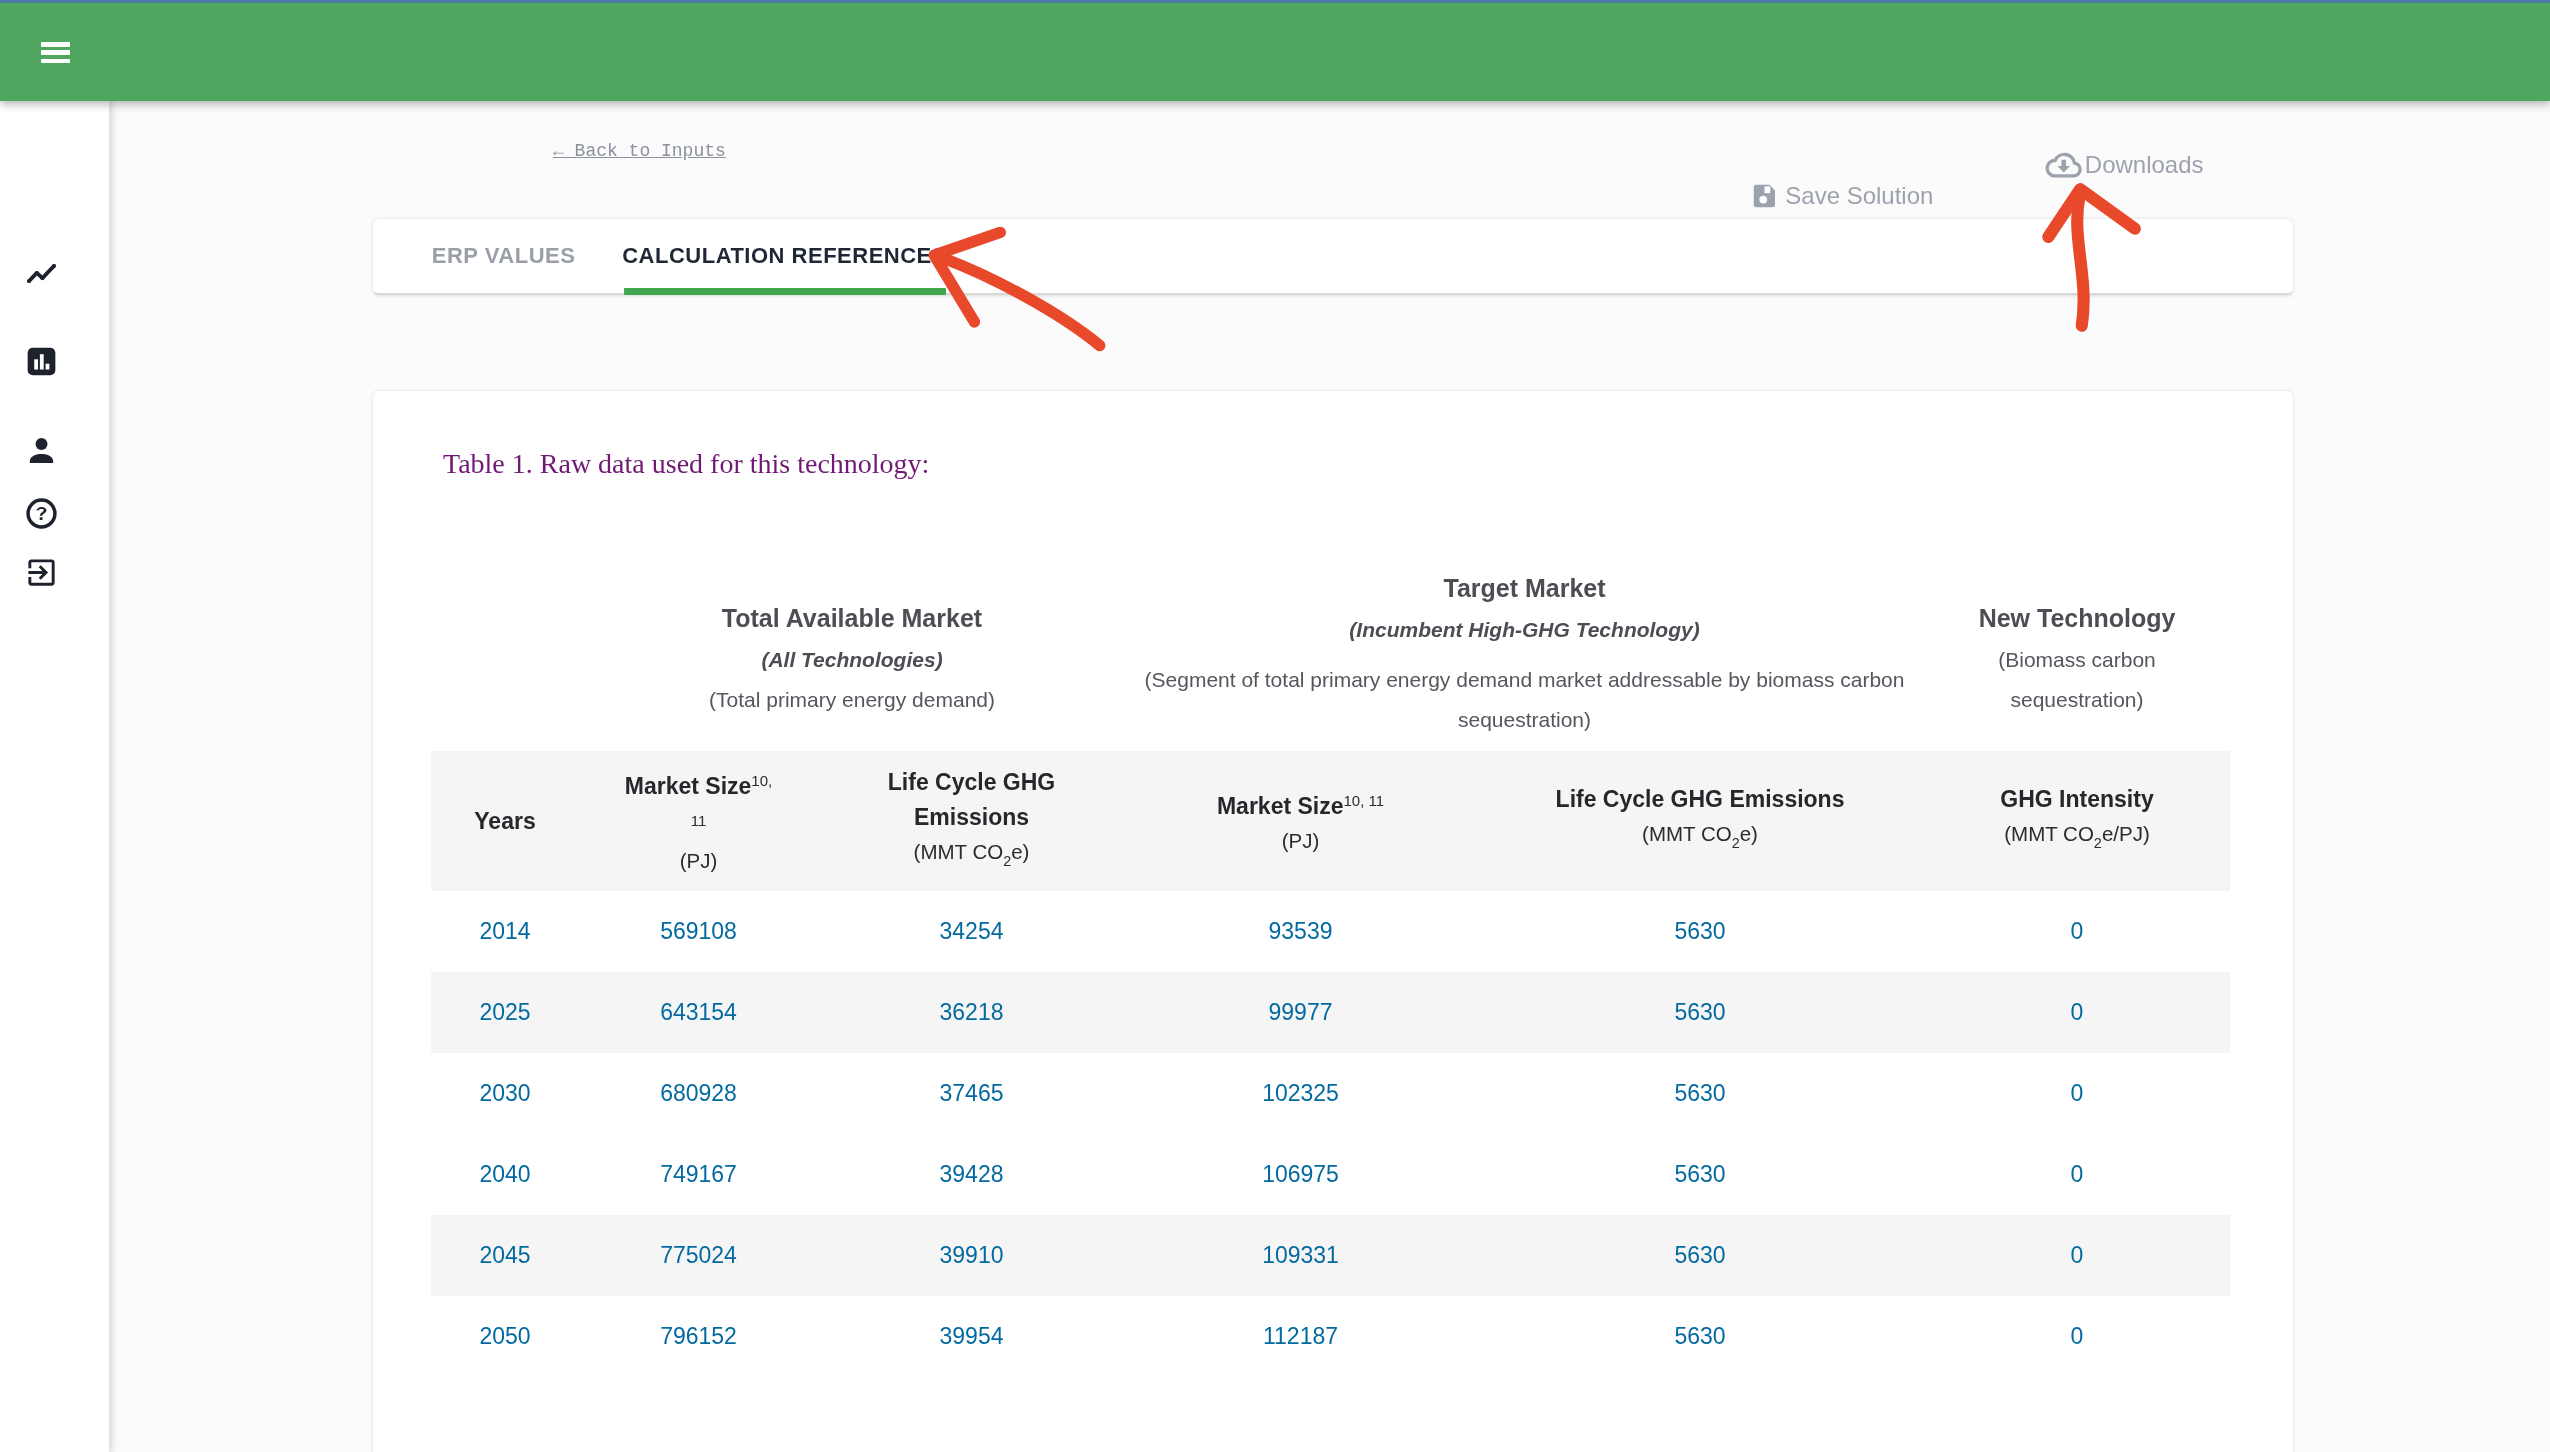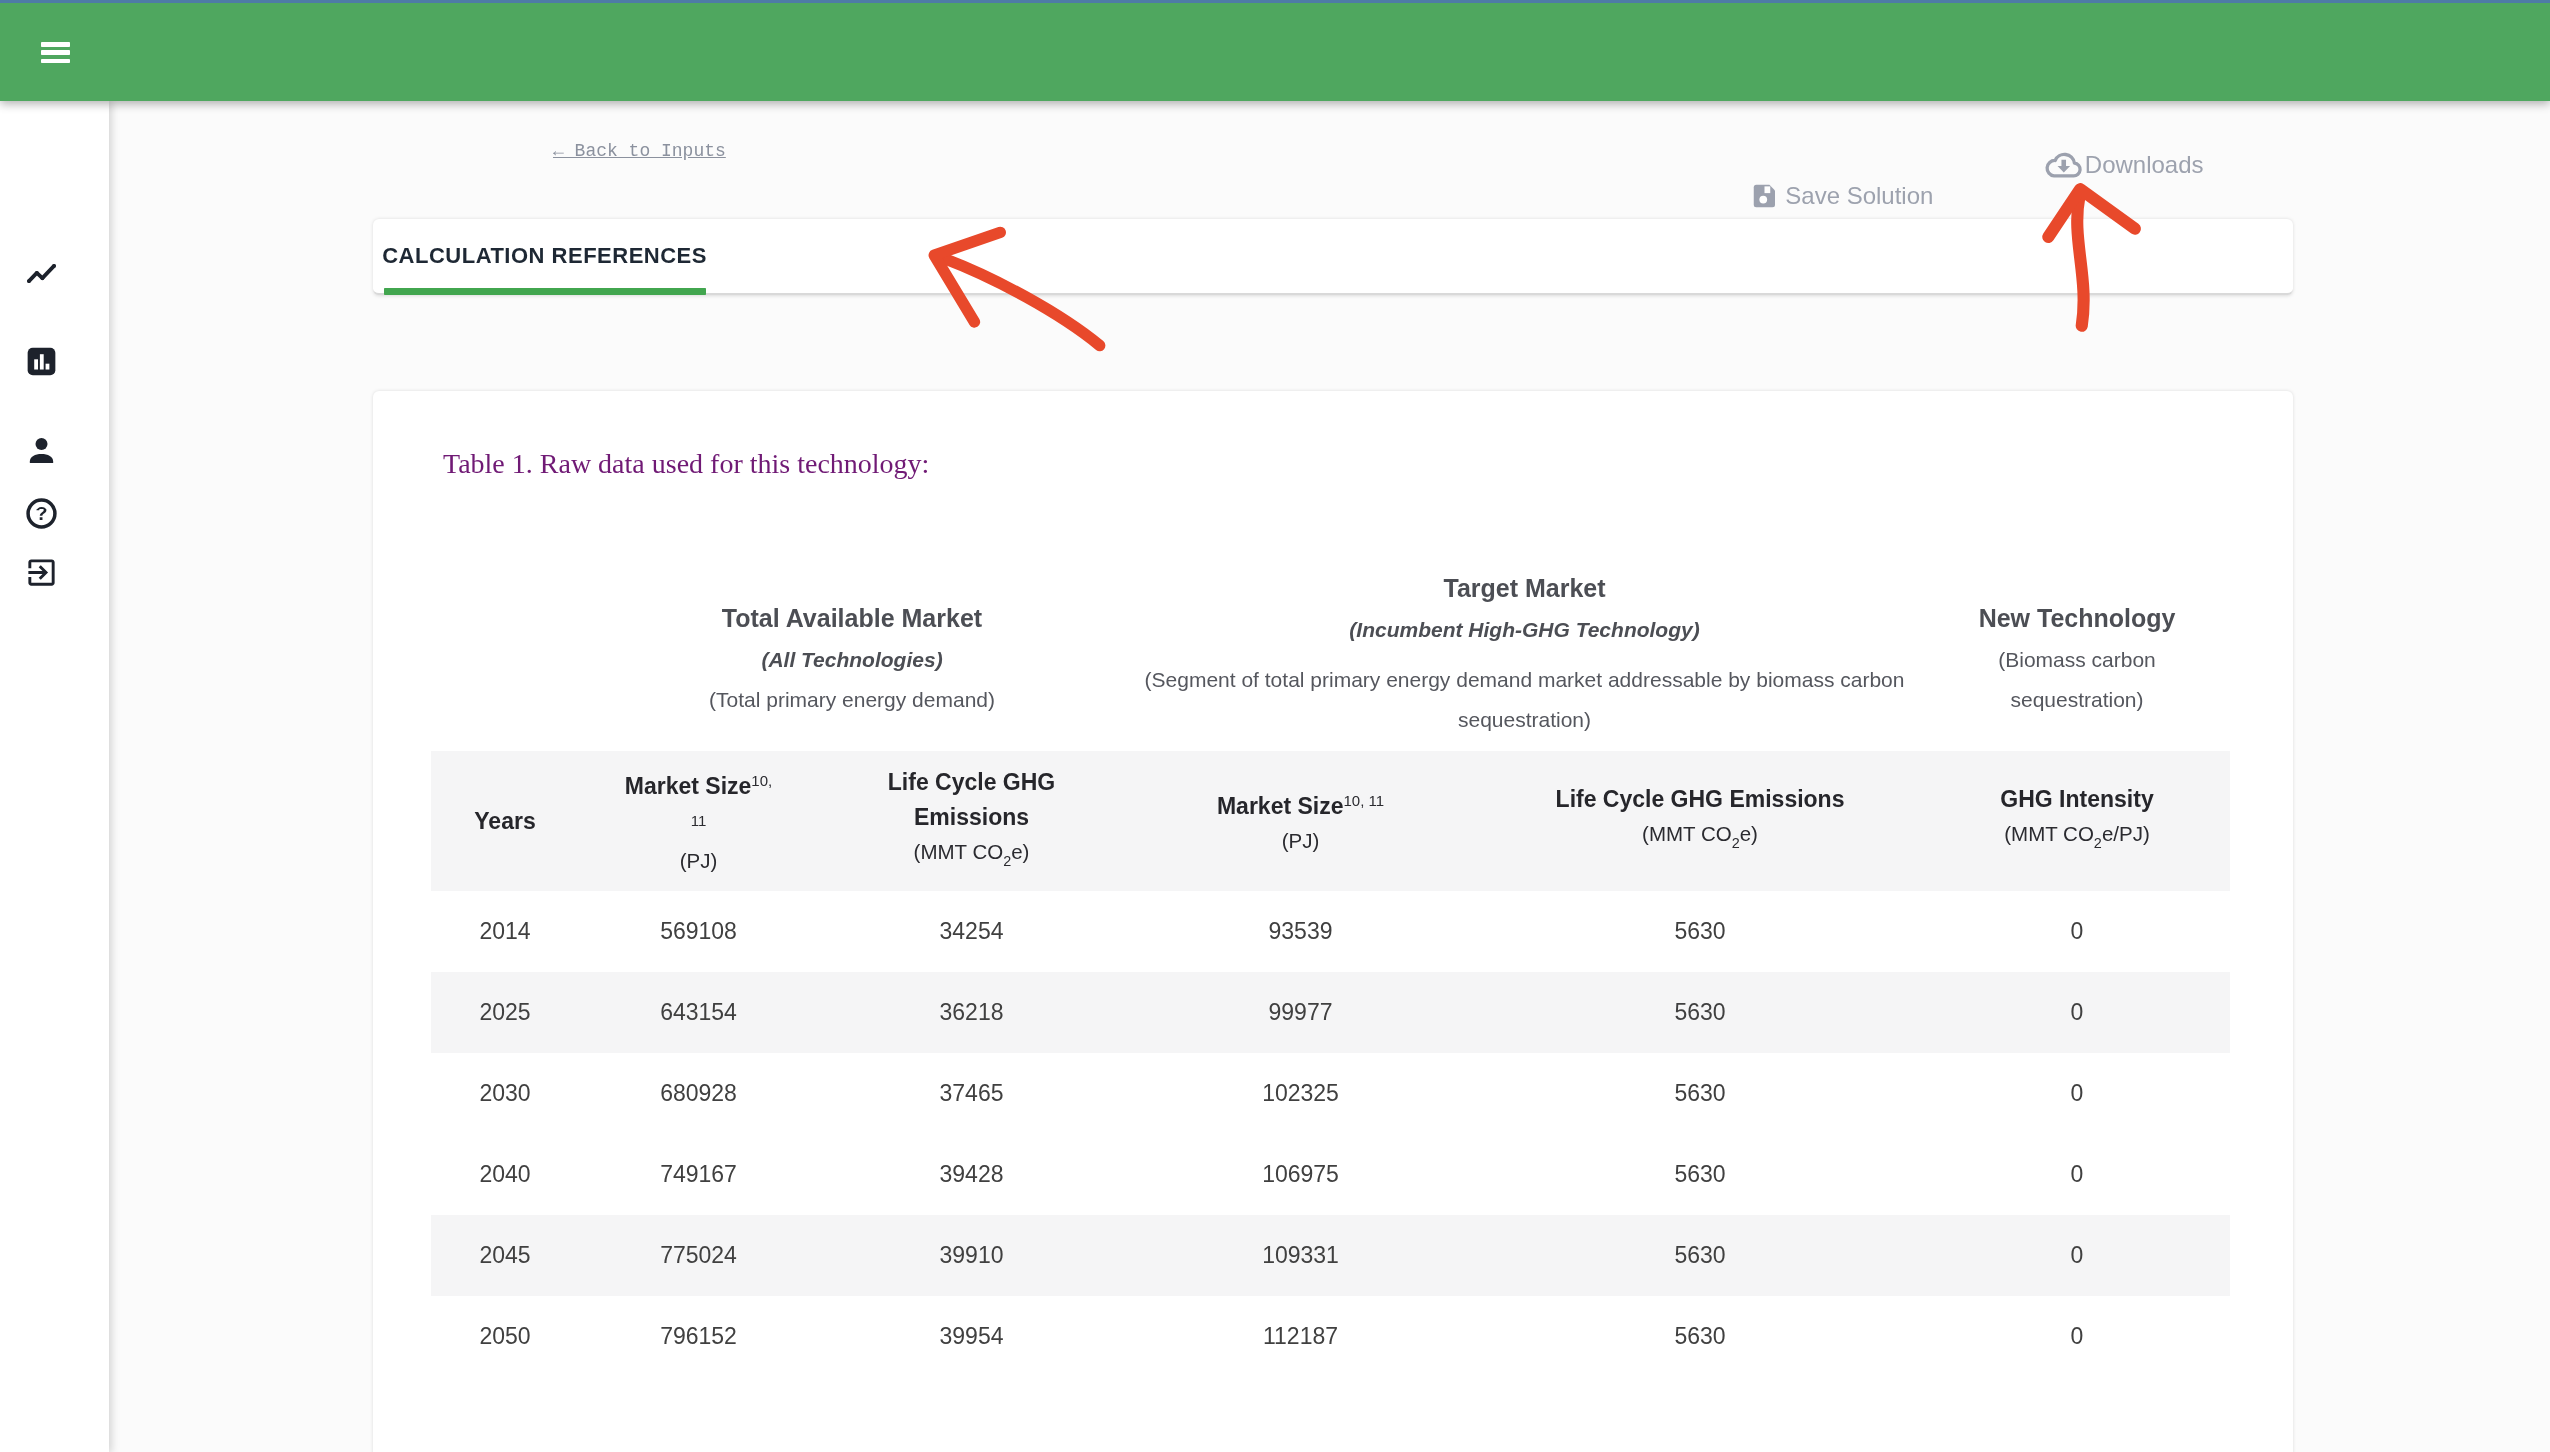--- a/index.html
+++ b/index.html
@@ -51,21 +51,21 @@
   .g-sub{font-size:21px;font-weight:700;font-style:italic;color:#4c4e54;line-height:40px;}
   .g-desc{font-size:21px;color:#55575e;line-height:40px;}
   th.g1 .g-desc{max-width:767px;margin:10px auto;}
   th.g2 .g-desc{max-width:228px;margin:0 auto;}
   tr.head-row th{background:#f5f5f6;height:140px;vertical-align:middle;text-align:center;}
   .hl{font-size:20.5px;color:#2b2b30;line-height:34px;}
   .hl .b{font-size:23px;font-weight:700;color:#26262b;}
   .hl .s{font-size:20.5px;}
   .hl .sup{font-size:15px;vertical-align:8.3px;}
   .hl .sub{font-size:14.4px;vertical-align:-6.8px;}
-  tbody.body-rows td{height:81px;text-align:center;font-size:23px;color:#404040;}
+  tbody.body-rows td{height:81px;text-align:center;font-size:23px;color:#0369a1;}
   tbody.body-rows tr.alt{background:#f5f5f6;}
   
   .overlay{position:absolute;left:0;top:0;width:2550px;height:1453px;z-index:60;pointer-events:none;}
 </style>
 </head>
 <body>
 
 <div class="top-strip" style="background: rgb(78, 123, 166);"></div>
 <div class="topbar" style="background: rgb(79, 167, 95);">
   <div class="hamburger">
@@ -126,20 +126,23 @@
 <div class="action-btn btn-downloads">
   <svg class="a-icon" width="41" height="30" viewBox="0 0 26 19">
     <path d="M7 16.4h12.3a4.1 4.1 0 0 0 .6-8.17 6.4 6.4 0 0 0-12.2-1.6A4.9 4.9 0 0 0 7 16.4z" fill="none" stroke="#9ca1ae" stroke-width="2.1" stroke-linejoin="round"></path>
     <path d="M11.7 6.2h2.9v4h2.6l-4 4.1-4-4.1h2.5z" fill="#9ca1ae"></path>
   </svg>
   <span>Downloads</span>
 </div>
 
 <section class="tab-card">
   <div class="tabs">
+    <div class="tab tab-inactive">
+      <span>ERP VALUES</span>
+    </div>
     <div class="tab tab-active">
       <span>CALCULATION REFERENCES</span>
       <span class="tab-indicator" id="tab-indicator" style="background: rgb(66, 166, 79);"></span>
     </div>
   </div>
 </section>
 
 <section class="table-card">
   <h2 class="table-title" style="margin:0;font-weight:400;">Table 1. Raw data used for this technology:</h2>
   <table class="data">

